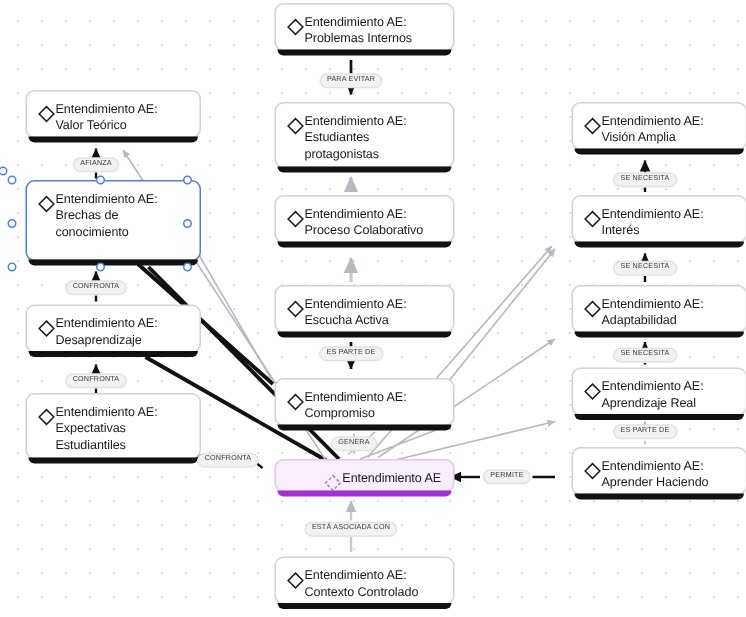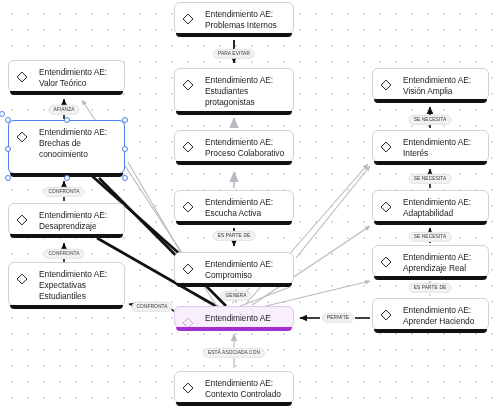--- a/index.html
+++ b/index.html
@@ -17,22 +17,23 @@
 
   .node{
     position:absolute;
     box-sizing:border-box;
     background:#ffffff;
     border:1px solid #d3d3d6;
     border-radius:6px;
     padding:6px 8px 6px 7px;
     display:flex;
     align-items:flex-start;
-    gap:11px;
+    gap:0;
     box-shadow:0 1px 1px rgba(0,0,0,.04);
+    margin-left:9px;
   }
   .node .bar{
     position:absolute;
     left:1px;right:1px;bottom:-4px;
     height:4px;
     background:#111111;
     border-radius:0 0 4px 4px;
   }
   .node .glyph{
     flex:0 0 auto;
@@ -233,21 +234,21 @@
         <span class="bar"></span>
       </div>
       <div class="node" style="left: 174px; top: 252px; width: 120px; height: 32px;">
         <span class="glyph"><svg width="12" height="12" viewBox="0 0 12 12">
             <path d="M6 1.1 L10.9 6 L6 10.9 L1.1 6 Z" fill="none" stroke="#1c1c1e" stroke-width="1"></path>
           </svg></span>
         <span class="label">Entendimiento AE:
 Compromiso</span>
         <span class="bar"></span>
       </div>
-      <div class="node highlight" style="left: 174px; top: 306px; width: 120px; height: 22px;">
+      <div class="node highlight" style="left: 174px; top: 306px; width: 120px; height: 22px; justify-content: flex-end;">
         <span class="glyph"><svg width="12" height="12" viewBox="0 0 12 12">
             <path d="M6 1.1 L10.9 6 L6 10.9 L1.1 6 Z" fill="none" stroke="#c06fe0" stroke-width="1" stroke-dasharray="2 1.4"></path>
           </svg></span>
         <span class="label">Entendimiento AE</span>
         <span class="bar"></span>
       </div>
       <div class="node" style="left: 174px; top: 371px; width: 120px; height: 32px;">
         <span class="glyph"><svg width="12" height="12" viewBox="0 0 12 12">
             <path d="M6 1.1 L10.9 6 L6 10.9 L1.1 6 Z" fill="none" stroke="#1c1c1e" stroke-width="1"></path>
           </svg></span>

